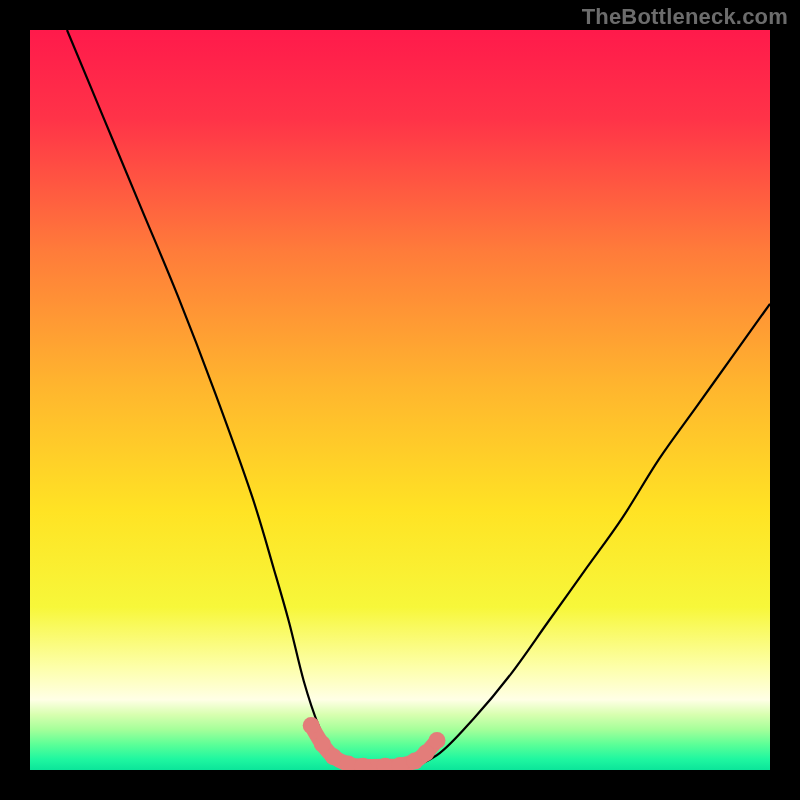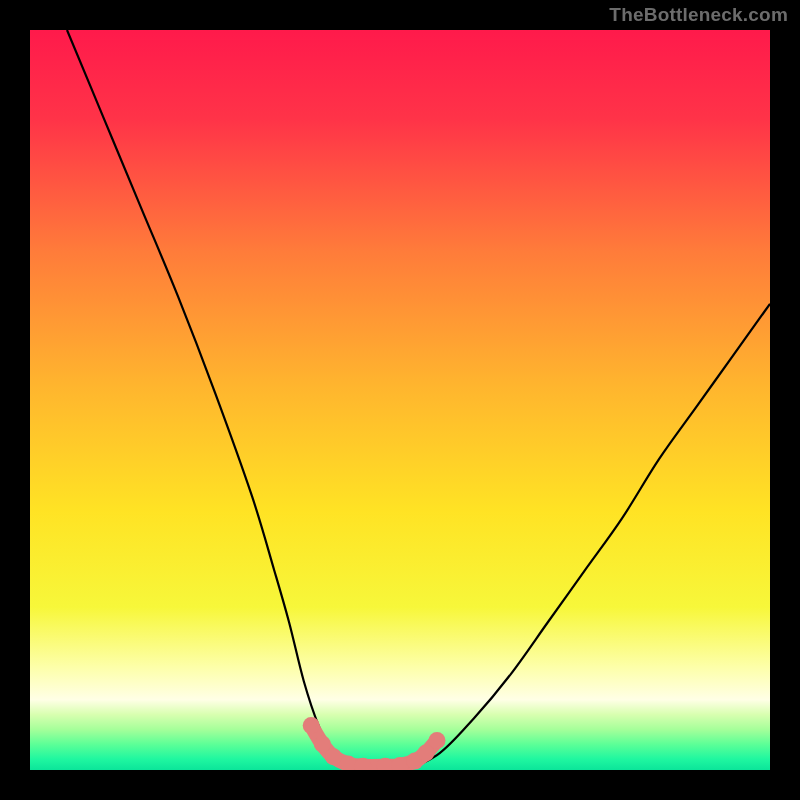--- a/index.html
+++ b/index.html
@@ -26,21 +26,21 @@
   }
   .gradient {
     position: absolute;
     inset: 0;
   }
   .watermark {
     position: absolute;
     top: 4px;
     right: 12px;
     color: #6c6c6c;
-    font-size: 19px;
+    font-size: 22px;
     font-weight: 600;
     letter-spacing: 0.2px;
   }
   svg.curve {
     position: absolute;
     inset: 0;
     width: 100%;
     height: 100%;
   }
 </style>

